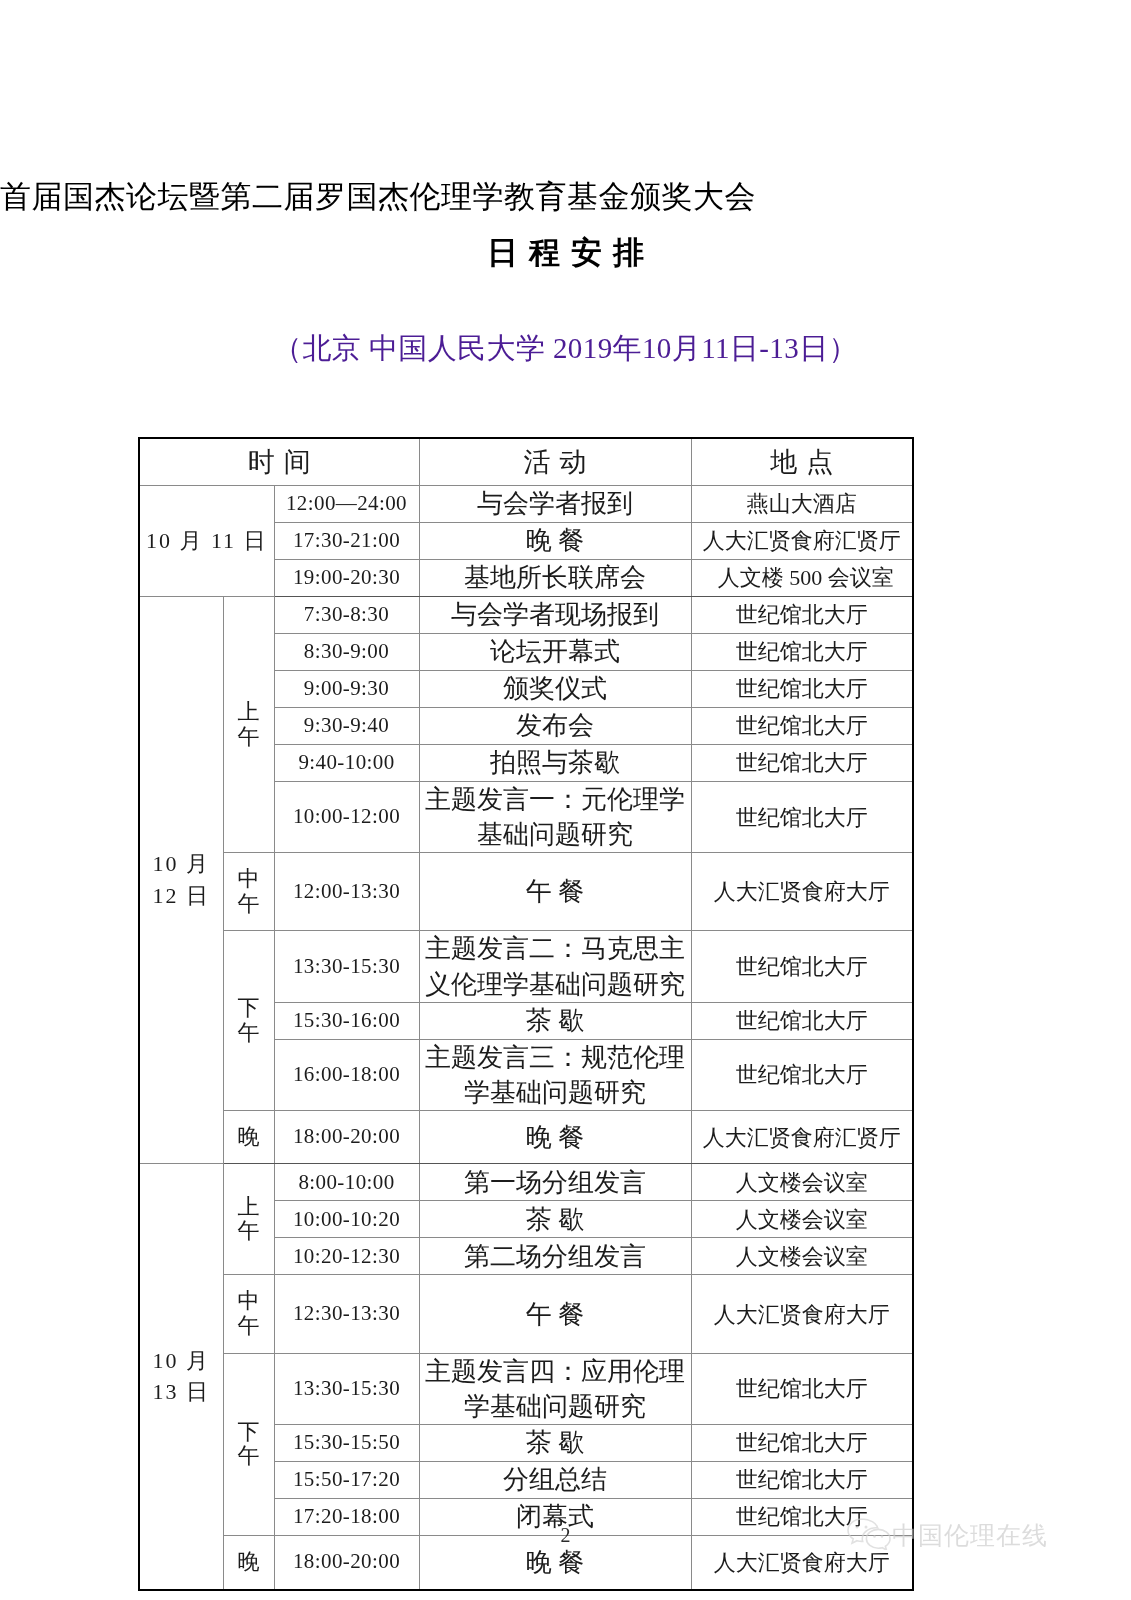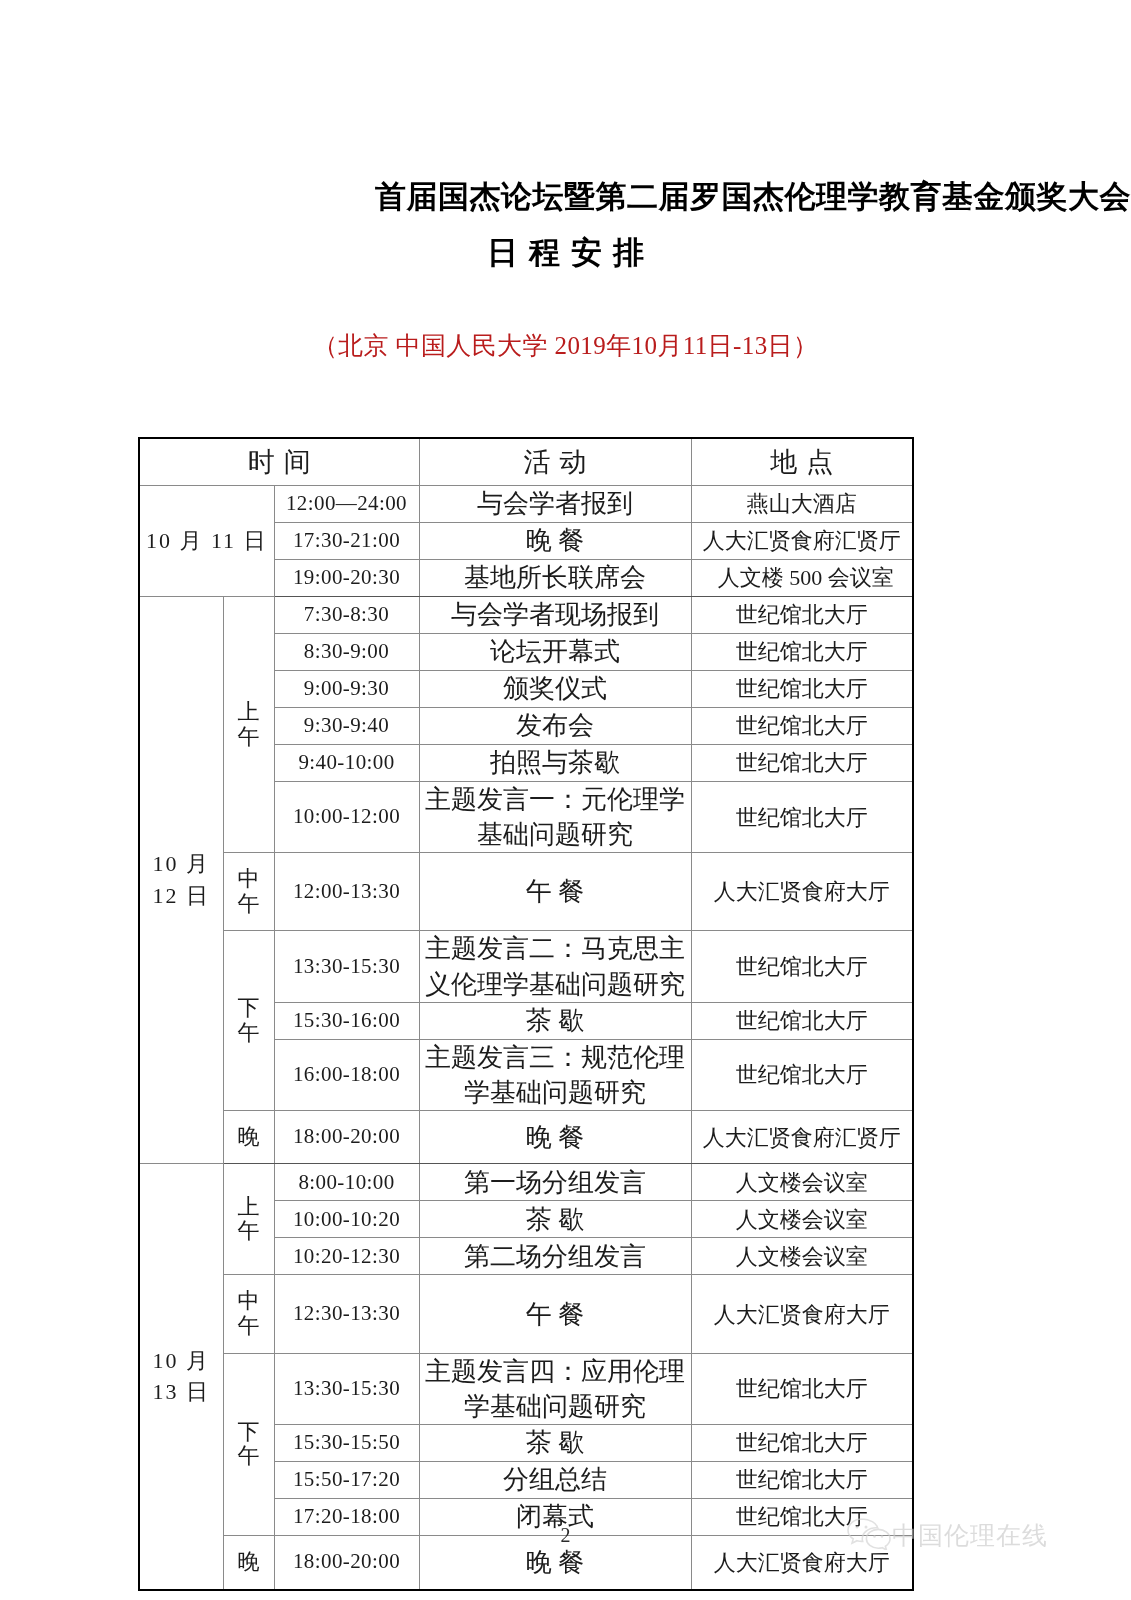--- a/index.html
+++ b/index.html
@@ -19,48 +19,47 @@
     position: absolute;
     inset: 0;
   }
 
   
   .doc-title {
     position: absolute;
     left: 0;
     right: 0;
     top: 178px;
-    text-align: right;
+    text-align: left;
     font-size: 31px;
-    font-weight: bold;
+    font-weight: normal;
     letter-spacing: 0.5px;
     line-height: 1.25;
     color: #000;
-    padding-left: 16px;
   }
   .doc-subtitle {
     position: absolute;
     left: 0;
     right: 0;
     top: 232px;
     text-align: center;
     font-size: 31px;
     font-weight: bold;
     letter-spacing: 11px;
     text-indent: 11px;
     color: #000;
   }
   .doc-meta {
     position: absolute;
     left: 0;
     right: 0;
     top: 329px;
     text-align: center;
-    font-size: 25px;
-    color: #b91c1c;
+    font-size: 29px;
+    color: #4c1d95;
     letter-spacing: 0.4px;
   }
 
   
   .sched-wrap {
     position: absolute;
     left: 138px;
     top: 437px;
     width: 774px;
   }

